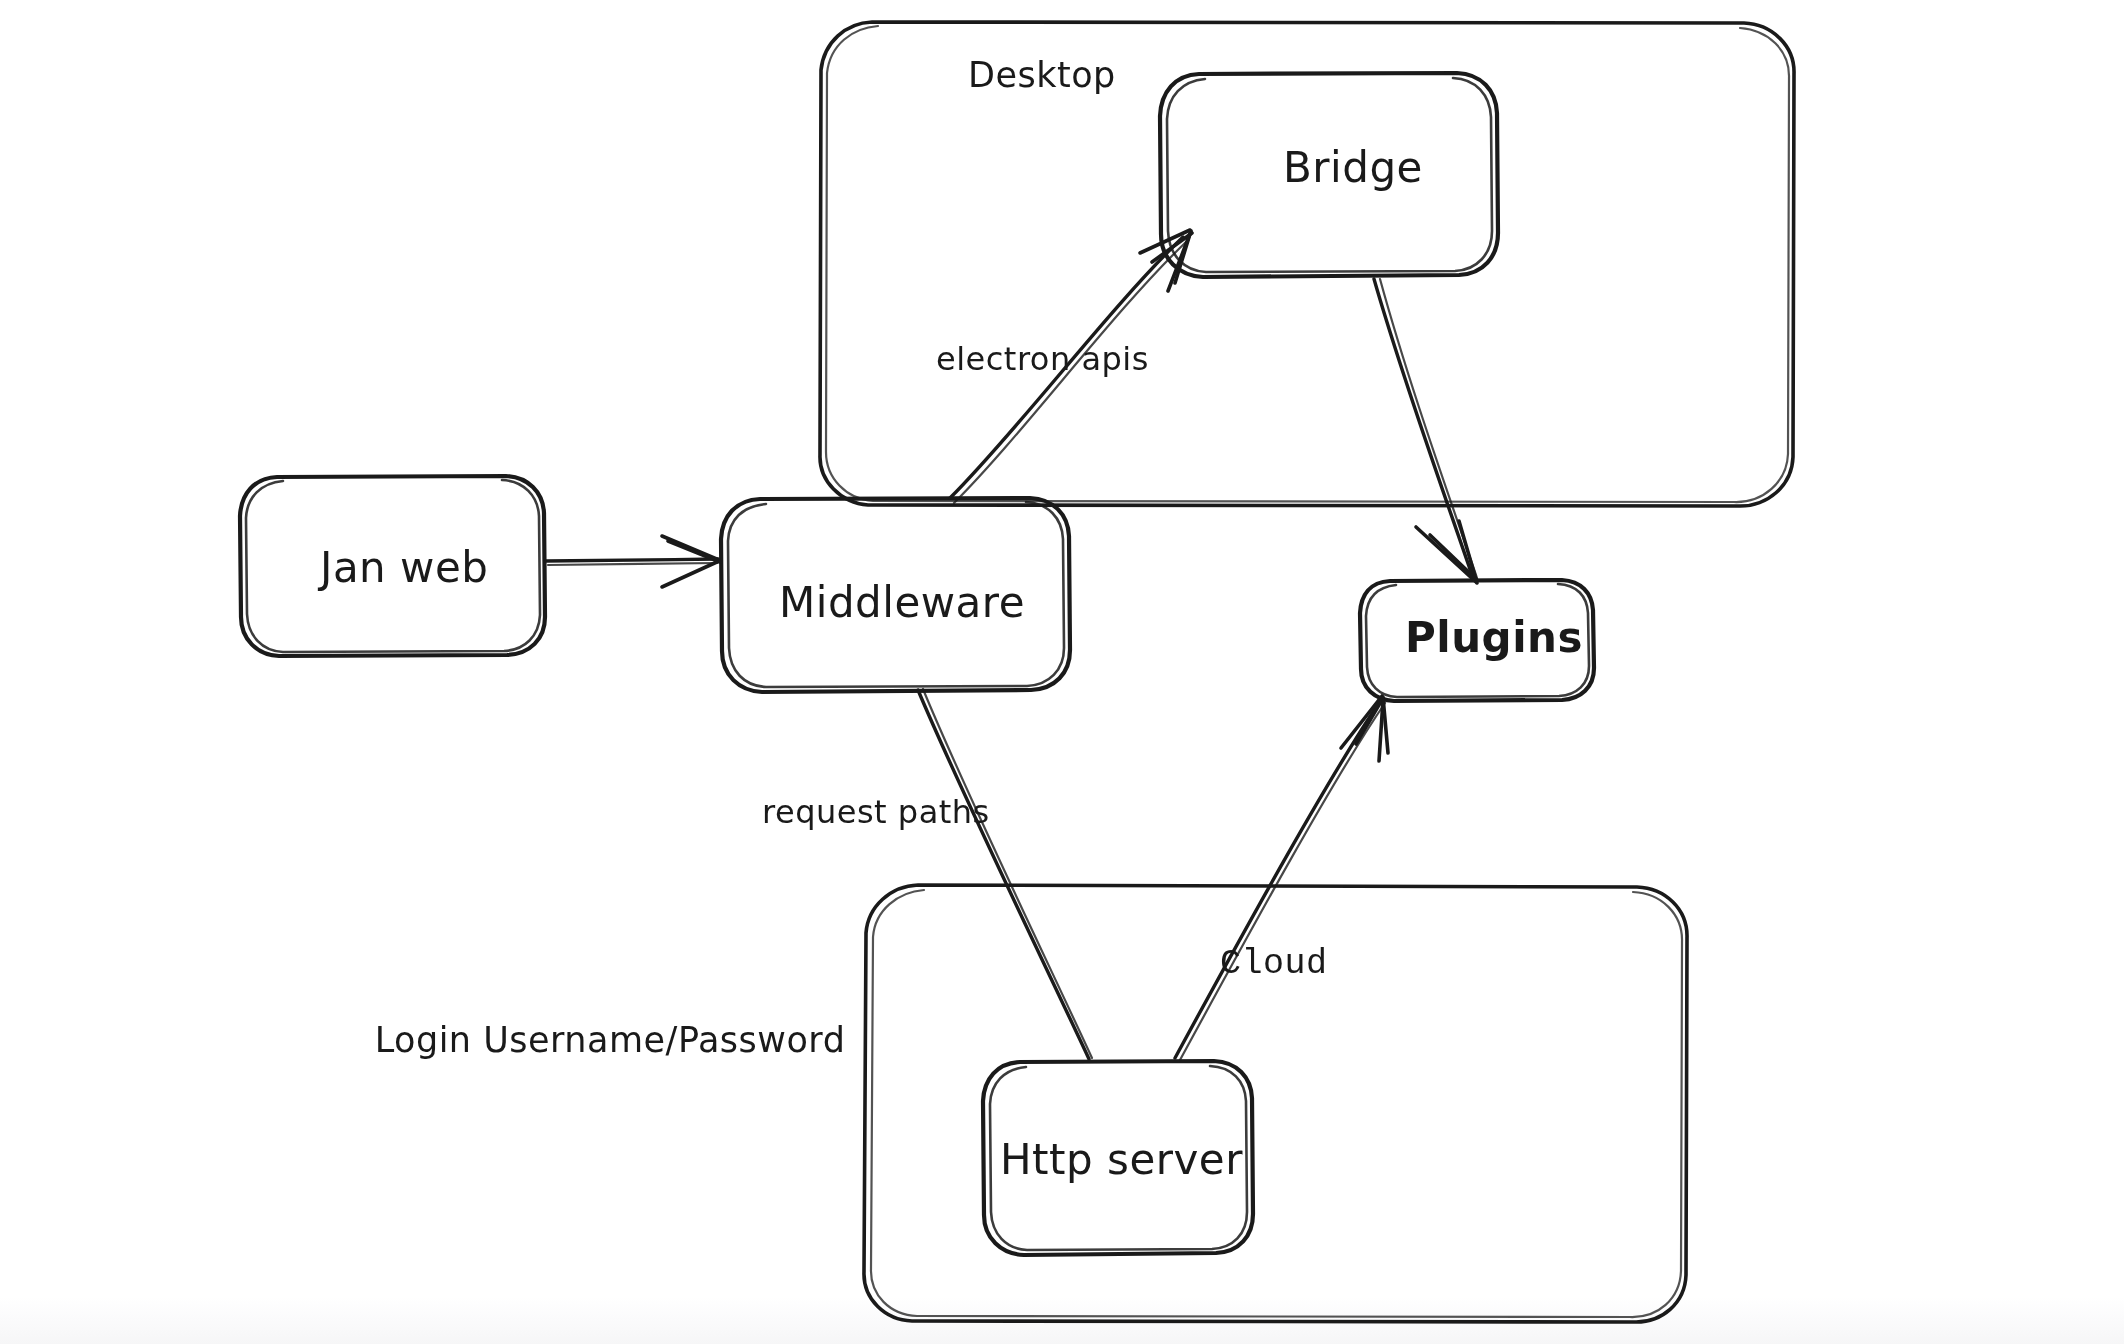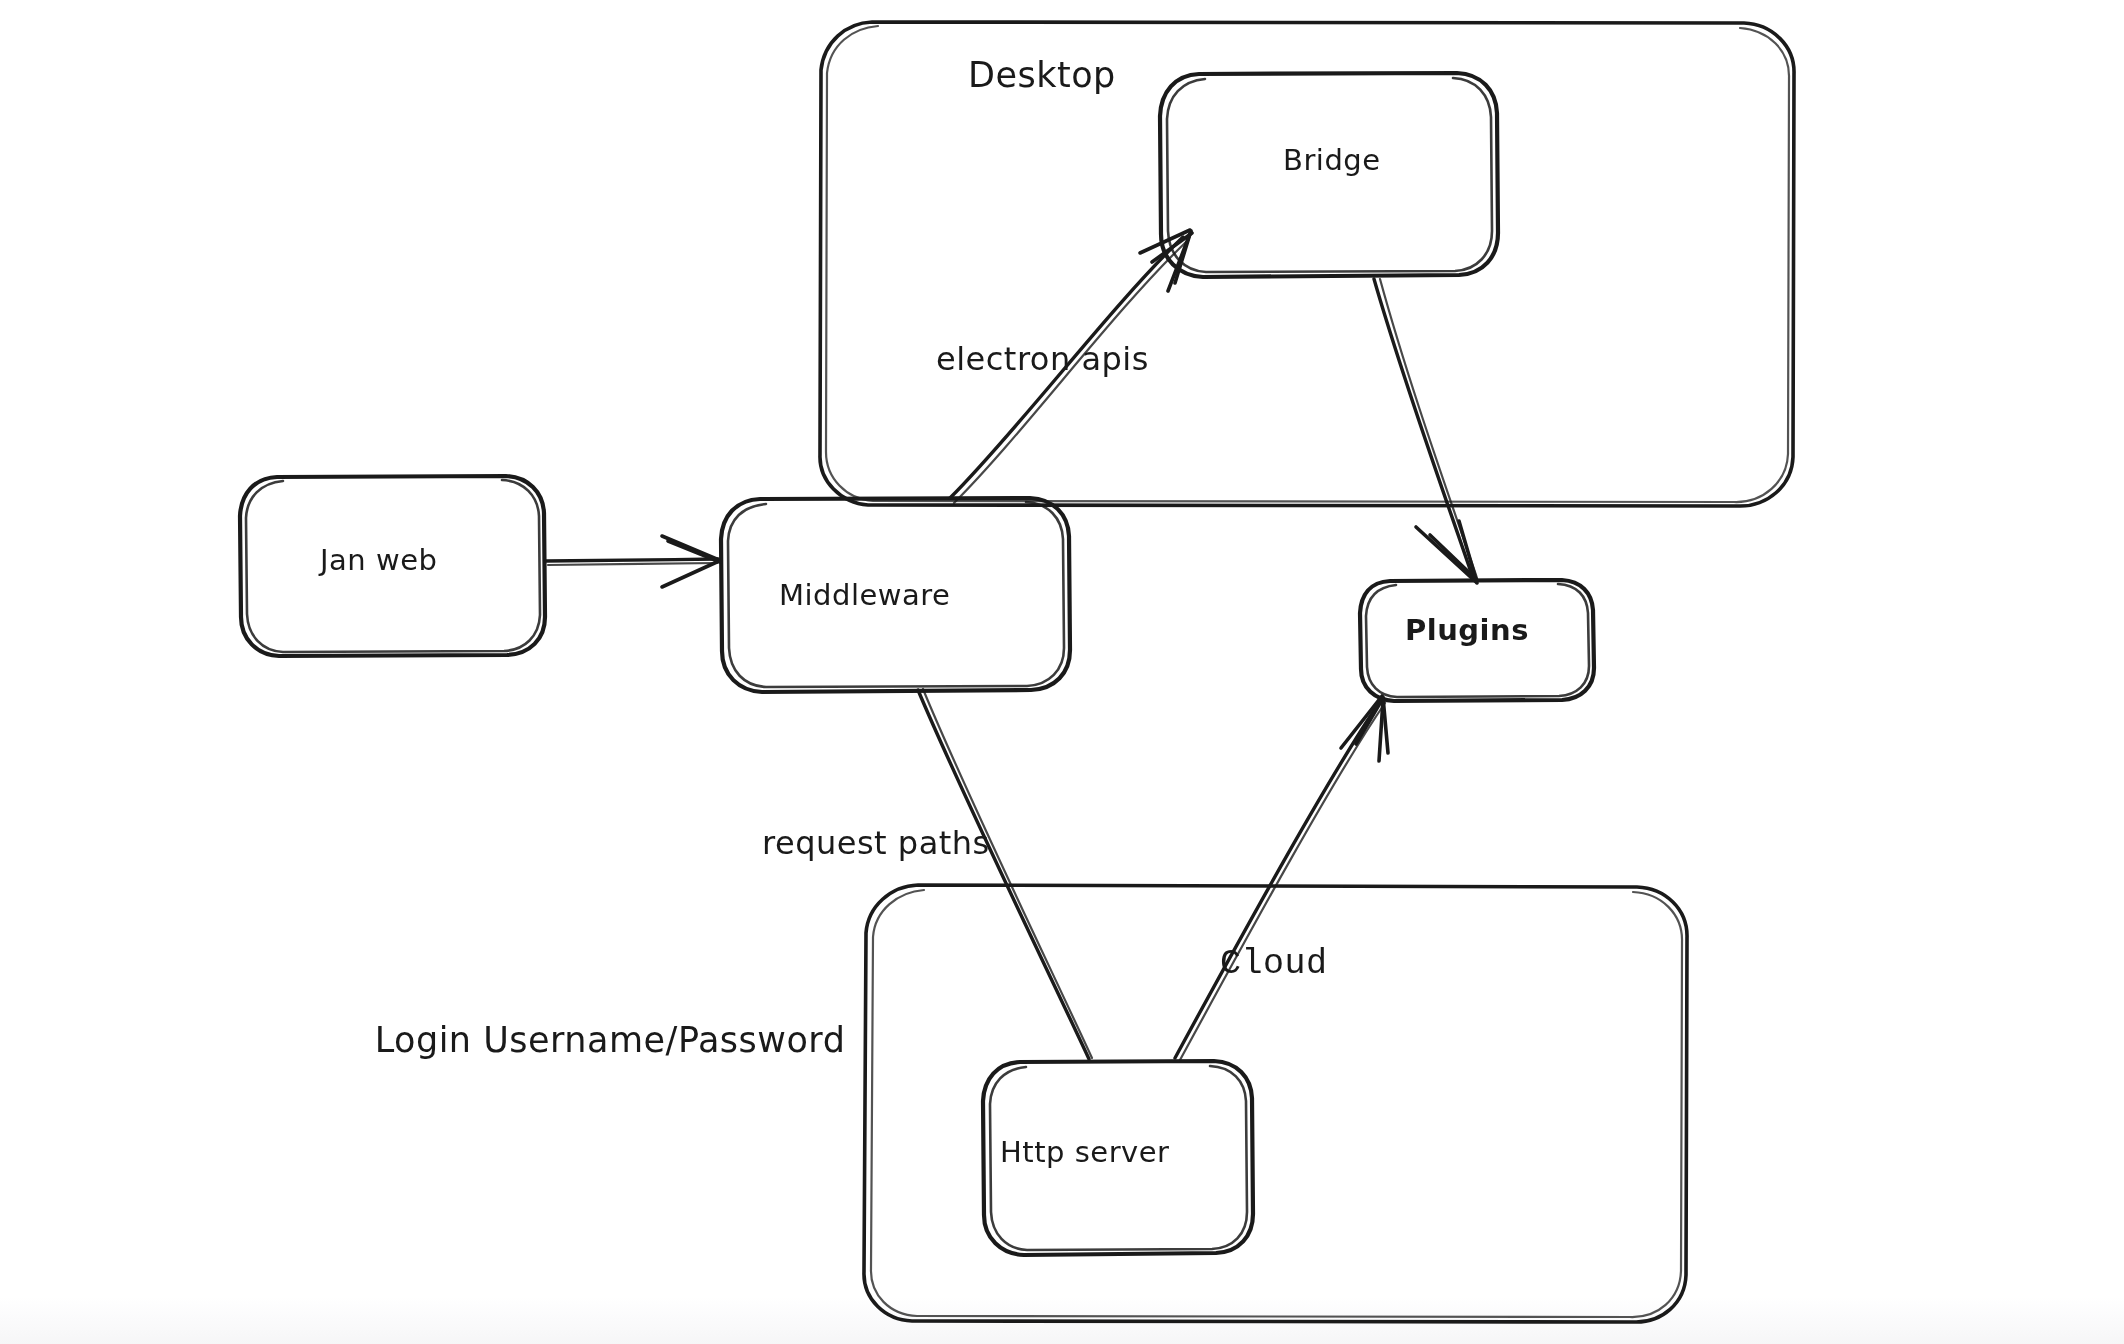--- a/index.html
+++ b/index.html
@@ -24,21 +24,21 @@
   .hand-text {
     position: absolute;
     font-family: "DejaVu Sans", sans-serif;
     color: #1a1a1a;
     white-space: nowrap;
     letter-spacing: 0.5px;
     font-weight: 400;
     transform-origin: left top;
   }
   .node-label {
-    font-size: 29px;
+    font-size: 42px;
   }
   .group-label {
     font-size: 35px;
   }
   .edge-label {
     font-size: 32px;
   }
   .note-text {
     font-size: 35px;
     line-height: 1.28;
@@ -245,21 +245,21 @@
   <div class="hand-text node-label" style="left:1283px; top:143px;">Bridge</div>
 
   <div class="hand-text edge-label" style="left:936px; top:340px;">electron apis</div>
 
   <div class="hand-text node-label" style="left:320px; top:543px;">Jan web</div>
 
   <div class="hand-text node-label" style="left:779px; top:578px;">Middleware</div>
 
   <div class="hand-text node-label" style="left:1405px; top:613px;font-weight:bold;">Plugins</div>
 
-  <div class="hand-text edge-label" style="left:762px; top:793px;margin-top:31px;">request paths</div>
+  <div class="hand-text edge-label" style="left:762px; top:793px;">request paths</div>
 
   <div class="hand-text group-label" style="left:1220px; top:944px;font-family:Liberation Mono, monospace;">Cloud</div>
 
 
   <div class="hand-text note-text clip-note" style="left:354px; top:1018px; width:512px;">Login Username/Password</div>
 
   <div class="hand-text node-label" style="left:1000px; top:1135px;">Http server</div>
 
 </div>
 

